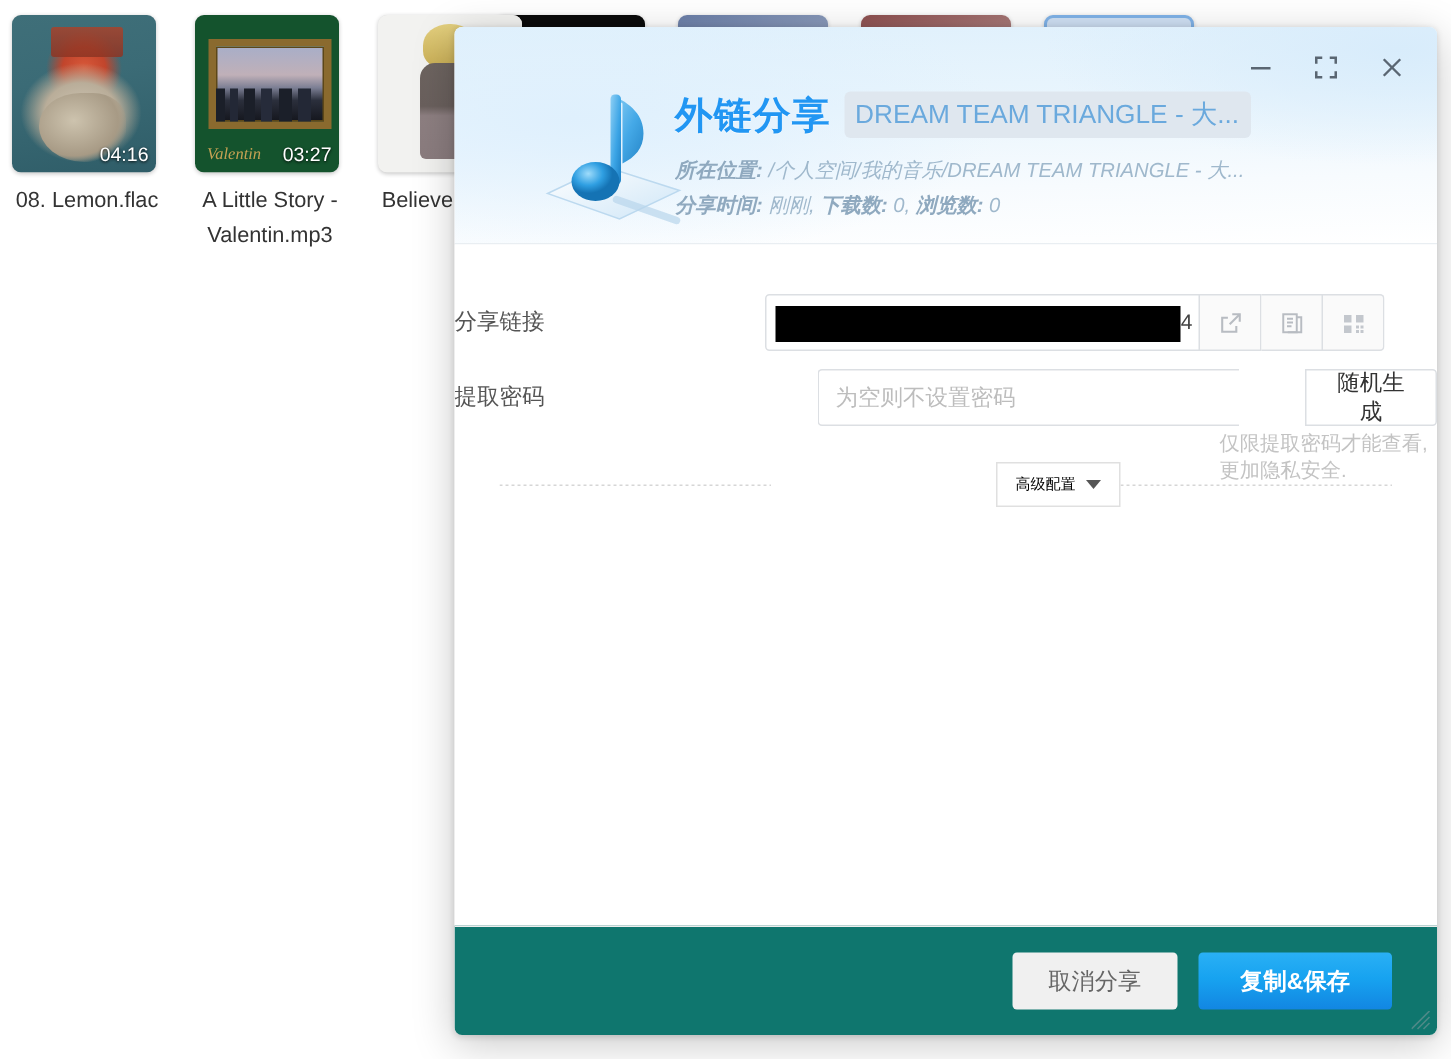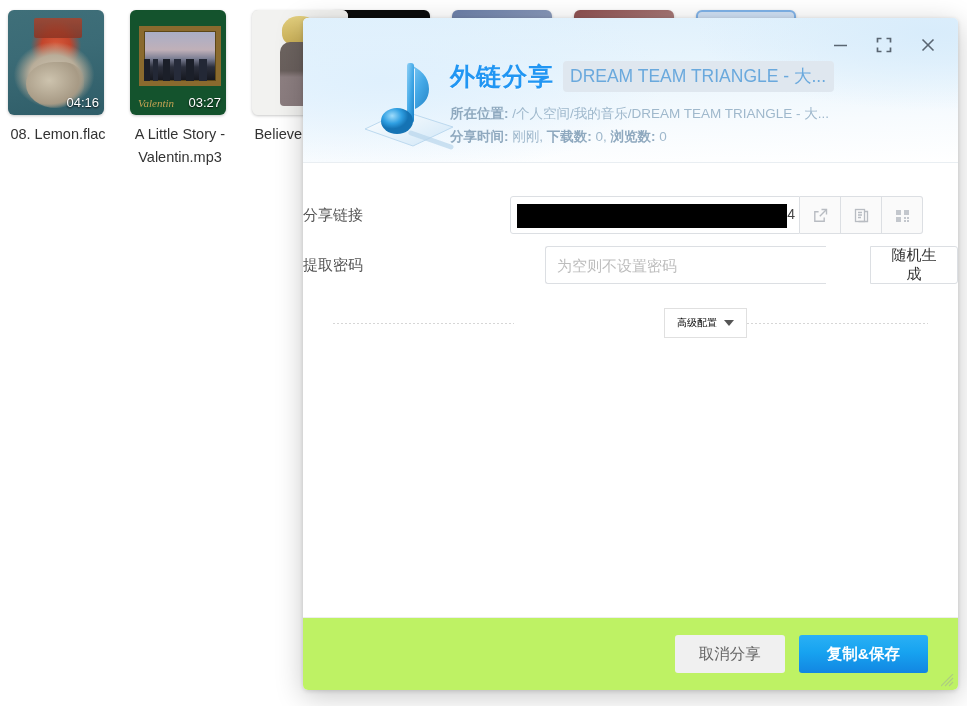--- a/index.html
+++ b/index.html
@@ -148,21 +148,21 @@
   }
   .title-chip {
     font-size:17.5px; color:#6aa9dd;
     background:#dfe7ef;
     border-radius:4px;
     padding:3px 8px 4px 7px;
     max-width:300px; overflow:hidden; white-space:nowrap;
   }
   .meta-line {
     font-size:13.5px; color:#9fb8cc; line-height:1.72;
-    white-space:nowrap; overflow:hidden;
+    white-space:nowrap; overflow:hidden;font-style:italic;
   }
   .meta-line b { color:#8fa9bf; font-weight:bold; }
   .meta-wrap { margin-top:9px; }
 
   
   .modal-body { flex:1 1 auto; position:relative; background:#fff; }
 
   .form-row {
     position:absolute; left:0; right:0;
     display:flex; align-items:flex-start;
@@ -250,21 +250,21 @@
     font-size:10px; color:#000000;
     display:flex; align-items:center; gap:7px;
     cursor:pointer; white-space:nowrap;
     font-family:"Liberation Sans", sans-serif;
   }
   .caret { width:0;height:0;border-left:5px solid transparent;border-right:5px solid transparent;border-top:6px solid #555; }
 
   
   .modal-footer {
     flex:0 0 auto; height:73px;
-    background:#bef264;
+    background:#0f766e;
     border-top:1px solid #ededed;
     display:flex; align-items:center; justify-content:flex-end;
     padding-right:30px; gap:14px;
     position:relative;
   }
   .btn {
     height:38px; padding:0 24px; border:none; border-radius:3px;
     font-size:15.5px; cursor:pointer;
     font-family:"Liberation Sans", sans-serif;
   }
@@ -437,20 +437,21 @@
     <div class="form-row row-pwd">
       <div class="row-label">提取密码</div>
       <div class="input-wrap">
         <div class="pwd-box">
           <input type="text" placeholder="为空则不设置密码" style="">
         </div>
         <button class="gen-btn">随机生成</button>
       </div>
     </div>
 
+    <div class="pwd-hint">仅限提取密码才能查看, 更加隐私安全.</div>
 
     <div class="divider-row">
       <div class="dotted"></div>
       <button class="adv-btn">
         <span>高级配置</span>
         <span class="caret"></span>
       </button>
       <div class="dotted"></div>
     </div>
 

